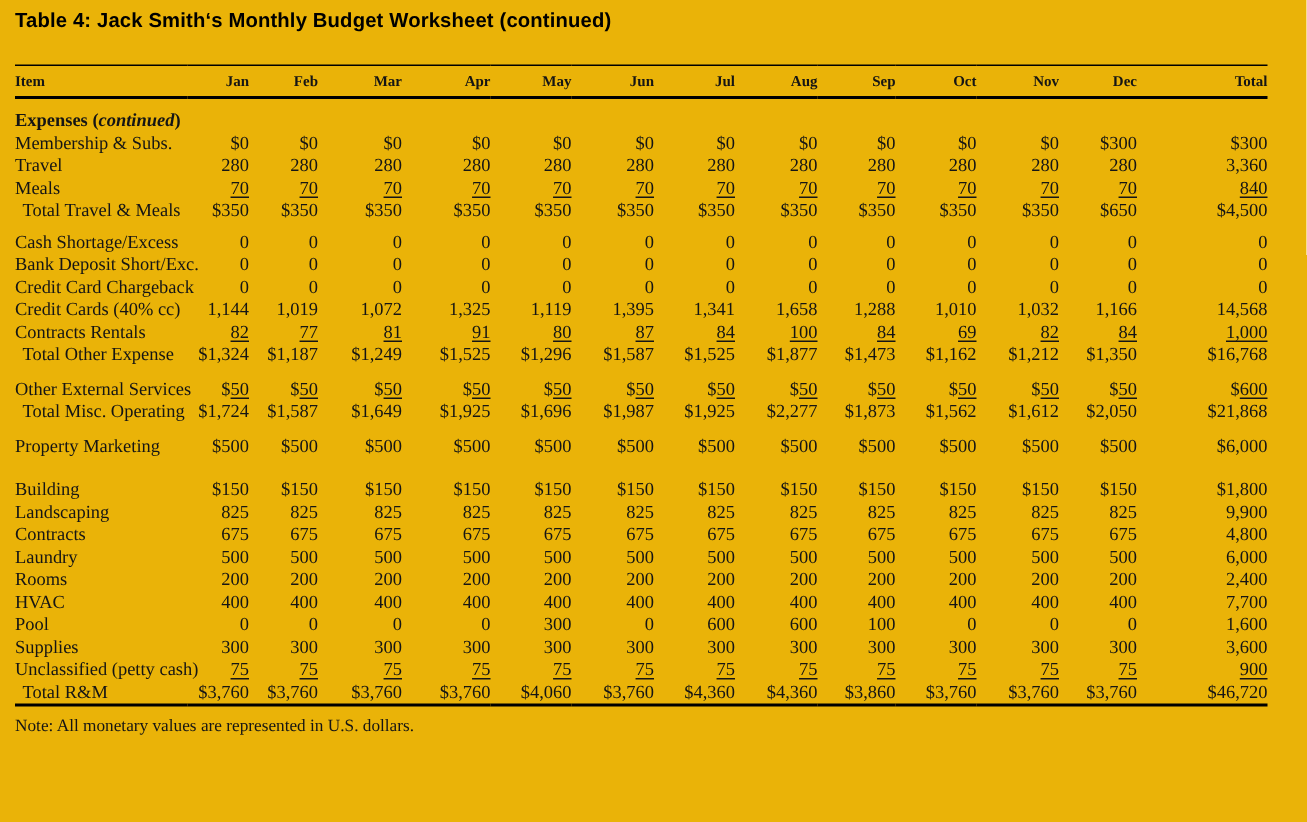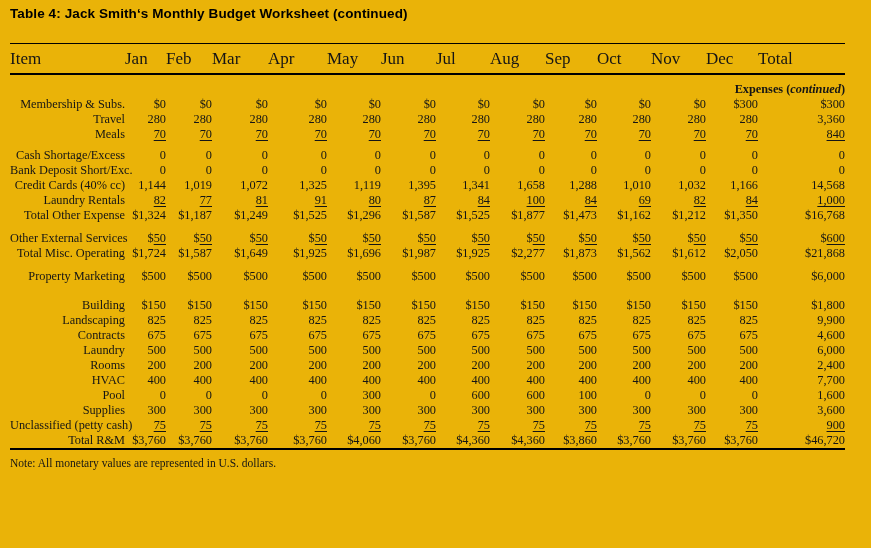--- a/index.html
+++ b/index.html
@@ -25,37 +25,37 @@
     table-layout: fixed;
     width: 835px;
     margin: 22px 0 0 10px;
   }
   table.budget thead tr {
     border-top: 1px solid #000;
     border-bottom: 2.5px solid #000;
   }
   table.budget th {
     font-family: "Liberation Serif", serif;
-    font-weight: normal;
-    font-size: 17px;
+    font-weight: bold;
+    font-size: 10px;
     padding: 5px 0 4px 0;
     white-space: nowrap;
   }
   table.budget th.item-h { text-align: left; }
-  table.budget th.num-h  { text-align: left; }
+  table.budget th.num-h  { text-align: right; }
   table.budget tbody { border-bottom: 2.5px solid #000; }
   table.budget td {
     font-size: 12.3px;
     line-height: 15px;
     height: 15px;
     padding: 0;
     white-space: nowrap;
     overflow: visible;
   }
-  td.label { text-align: right; }
+  td.label { text-align: left; }
   td.num   { text-align: right; }
   tr.total-row td.label { padding-left: 5px; }
   tr.section-row td { font-weight: bold; }
   tr.sp-xs td { height: 7px; }
   tr.sp-sm td { height: 6px; }
   tr.sp-md td { height: 8px; }
   tr.sp-lg td { height: 14px; }
   u.ul {
     text-decoration-thickness: 1px;
     text-underline-offset: 2px;
@@ -155,20 +155,36 @@
           <td class="num"><u class="ul">70</u></td>
           <td class="num"><u class="ul">70</u></td>
           <td class="num"><u class="ul">70</u></td>
           <td class="num"><u class="ul">70</u></td>
           <td class="num"><u class="ul">70</u></td>
           <td class="num"><u class="ul">70</u></td>
           <td class="num"><u class="ul">70</u></td>
           <td class="num"><u class="ul">70</u></td>
           <td class="num"><u class="ul">840</u></td>
         </tr>
+        <tr class="total-row">
+          <td class="label">Total Travel &amp; Meals</td>
+          <td class="num">$350</td>
+          <td class="num">$350</td>
+          <td class="num">$350</td>
+          <td class="num">$350</td>
+          <td class="num">$350</td>
+          <td class="num">$350</td>
+          <td class="num">$350</td>
+          <td class="num">$350</td>
+          <td class="num">$350</td>
+          <td class="num">$350</td>
+          <td class="num">$350</td>
+          <td class="num">$650</td>
+          <td class="num">$4,500</td>
+        </tr>
         <tr class="sp-sm">
           <td colspan="14"></td>
         </tr>
         <tr class="data-row">
           <td class="label">Cash Shortage/Excess</td>
           <td class="num">0</td>
           <td class="num">0</td>
           <td class="num">0</td>
           <td class="num">0</td>
           <td class="num">0</td>
@@ -176,20 +192,36 @@
           <td class="num">0</td>
           <td class="num">0</td>
           <td class="num">0</td>
           <td class="num">0</td>
           <td class="num">0</td>
           <td class="num">0</td>
           <td class="num">0</td>
         </tr>
         <tr class="data-row">
           <td class="label">Bank Deposit Short/Exc.</td>
+          <td class="num">0</td>
+          <td class="num">0</td>
+          <td class="num">0</td>
+          <td class="num">0</td>
+          <td class="num">0</td>
+          <td class="num">0</td>
+          <td class="num">0</td>
+          <td class="num">0</td>
+          <td class="num">0</td>
+          <td class="num">0</td>
+          <td class="num">0</td>
+          <td class="num">0</td>
+          <td class="num">0</td>
+        </tr>
+        <tr class="data-row">
+          <td class="label">Credit Card Chargeback</td>
           <td class="num">0</td>
           <td class="num">0</td>
           <td class="num">0</td>
           <td class="num">0</td>
           <td class="num">0</td>
           <td class="num">0</td>
           <td class="num">0</td>
           <td class="num">0</td>
           <td class="num">0</td>
           <td class="num">0</td>
@@ -207,21 +239,21 @@
           <td class="num">1,395</td>
           <td class="num">1,341</td>
           <td class="num">1,658</td>
           <td class="num">1,288</td>
           <td class="num">1,010</td>
           <td class="num">1,032</td>
           <td class="num">1,166</td>
           <td class="num">14,568</td>
         </tr>
         <tr class="data-row">
-          <td class="label">Laundry Rentals</td>
+          <td class="label">Contracts Rentals</td>
           <td class="num"><u class="ul">82</u></td>
           <td class="num"><u class="ul">77</u></td>
           <td class="num"><u class="ul">81</u></td>
           <td class="num"><u class="ul">91</u></td>
           <td class="num"><u class="ul">80</u></td>
           <td class="num"><u class="ul">87</u></td>
           <td class="num"><u class="ul">84</u></td>
           <td class="num"><u class="ul">100</u></td>
           <td class="num"><u class="ul">84</u></td>
           <td class="num"><u class="ul">69</u></td>
@@ -341,21 +373,21 @@
           <td class="num">675</td>
           <td class="num">675</td>
           <td class="num">675</td>
           <td class="num">675</td>
           <td class="num">675</td>
           <td class="num">675</td>
           <td class="num">675</td>
           <td class="num">675</td>
           <td class="num">675</td>
           <td class="num">675</td>
-          <td class="num">4,600</td>
+          <td class="num">4,800</td>
         </tr>
         <tr class="data-row">
           <td class="label">Laundry</td>
           <td class="num">500</td>
           <td class="num">500</td>
           <td class="num">500</td>
           <td class="num">500</td>
           <td class="num">500</td>
           <td class="num">500</td>
           <td class="num">500</td>

